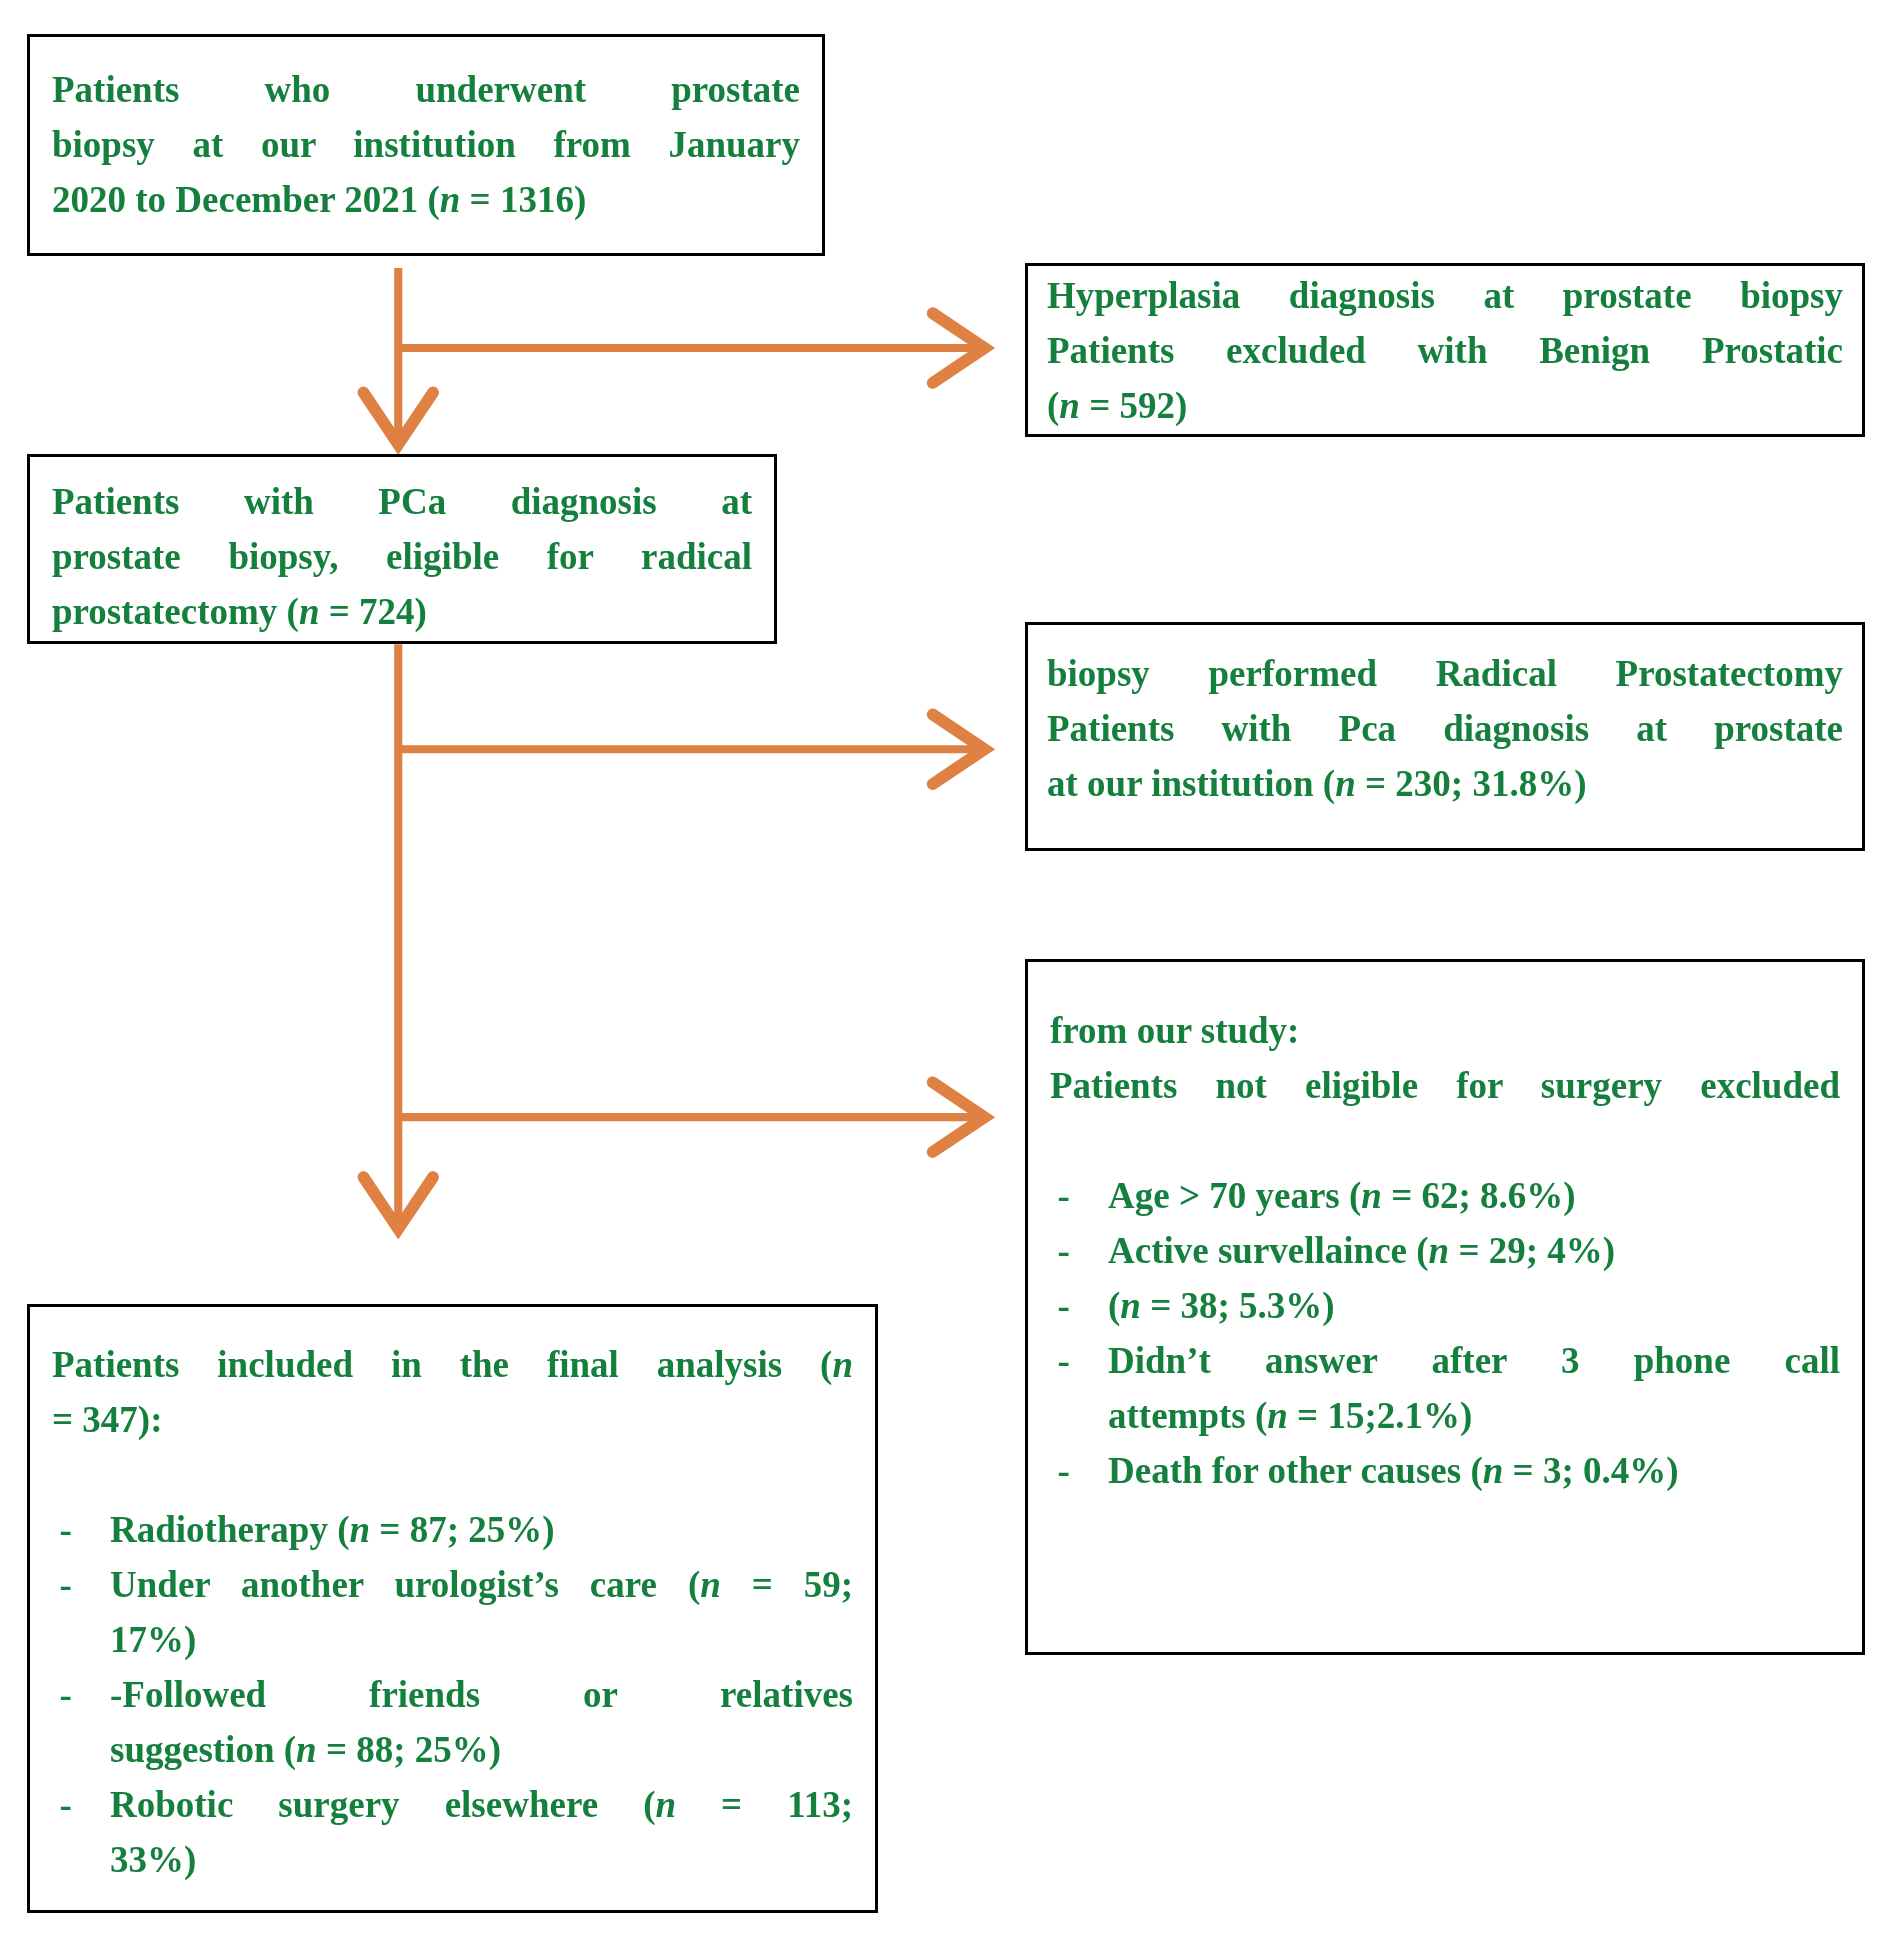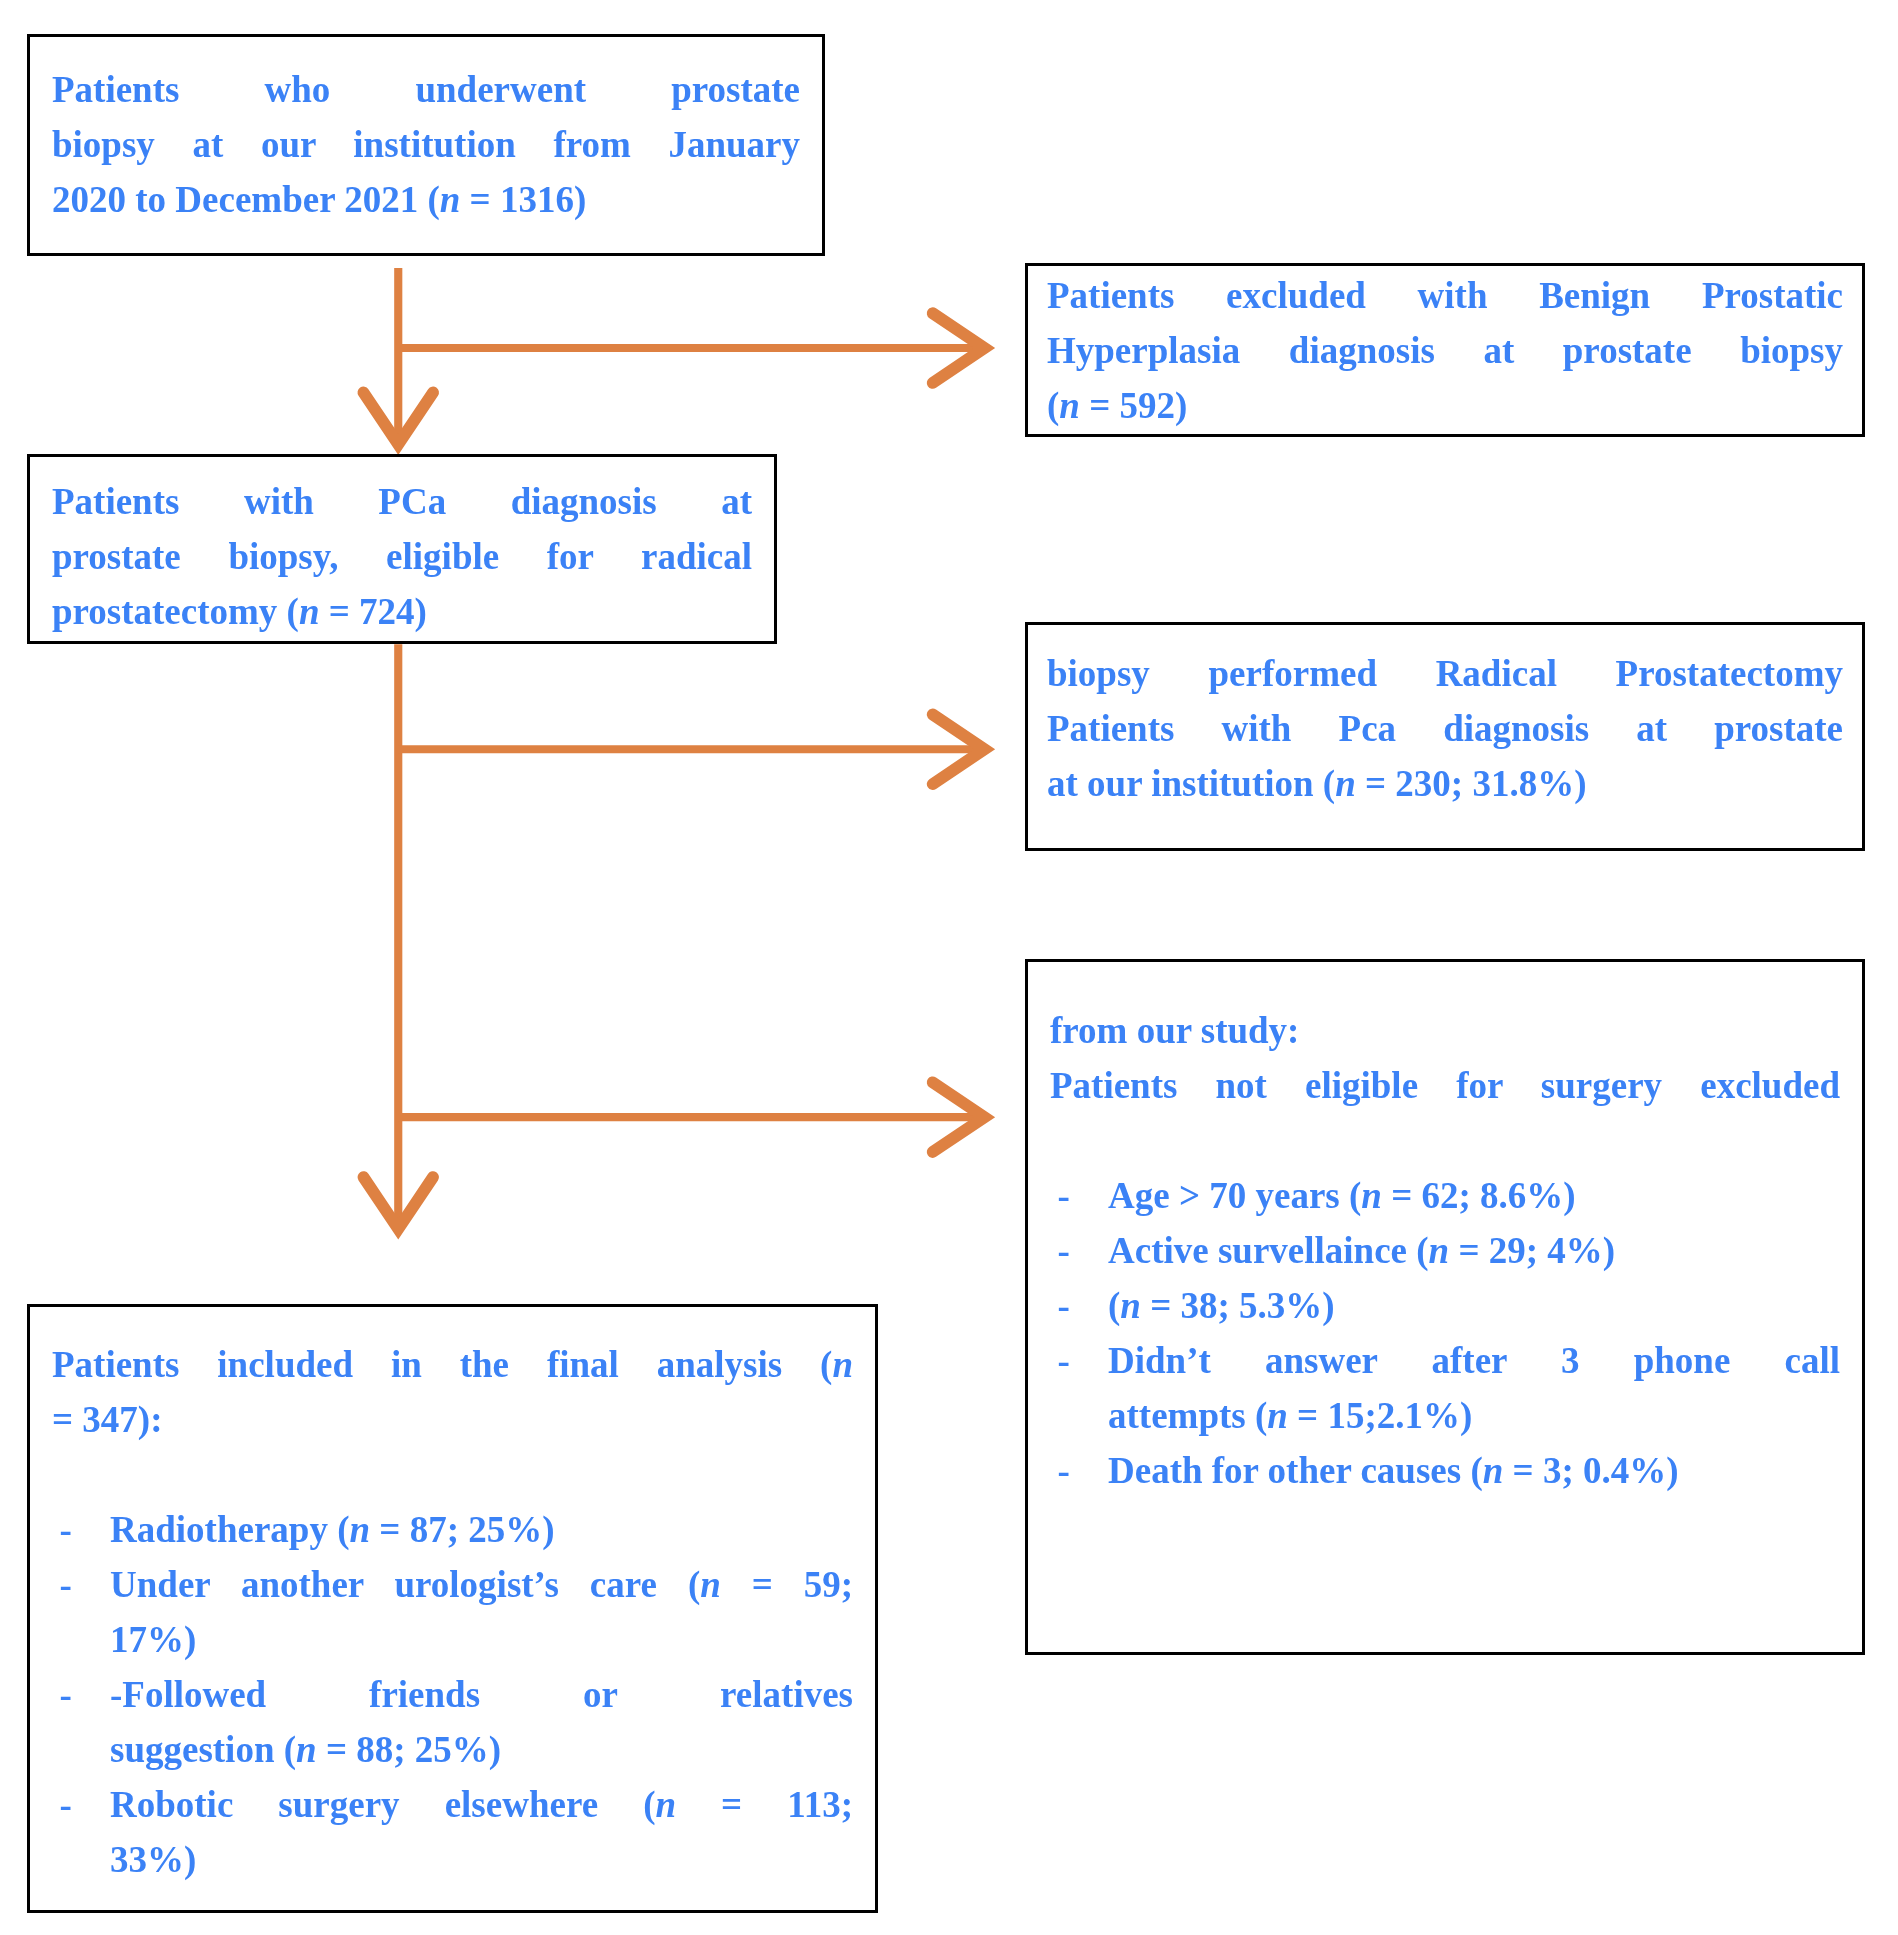--- a/index.html
+++ b/index.html
@@ -3,21 +3,21 @@
 <meta charset="utf-8">
 <style>
   html, body { margin: 0; padding: 0; background: #ffffff; }
   .stage {
     position: relative;
     width: 1898px;
     height: 1936px;
     background: #ffffff;
     font-family: "Liberation Serif", serif;
     font-weight: bold;
-    color: #3b82f6;
+    color: #15803d;
     overflow: hidden;
   }
   .arrows {
     position: absolute;
     left: 0; top: 0;
     width: 1898px; height: 1936px;
   }
   .box {
     position: absolute;
     box-sizing: border-box;
@@ -63,22 +63,22 @@
     </g>
   </svg>
 
   <div class="box" id="box1">
     <div class="line j">Patients who underwent prostate</div>
     <div class="line j">biopsy at our institution from January</div>
     <div class="line">2020 to December 2021 (<i class="nv">n</i> = 1316)</div>
   </div>
 
   <div class="box" id="rbox1">
+    <div class="line j">Hyperplasia diagnosis at prostate biopsy</div>
     <div class="line j">Patients excluded with Benign Prostatic</div>
-    <div class="line j">Hyperplasia diagnosis at prostate biopsy</div>
     <div class="line">(<i class="nv">n</i> = 592)</div>
   </div>
 
   <div class="box" id="box2">
     <div class="line j">Patients with PCa diagnosis at</div>
     <div class="line j">prostate biopsy, eligible for radical</div>
     <div class="line">prostatectomy (<i class="nv">n</i> = 724)</div>
   </div>
 
   <div class="box" id="rbox2">

